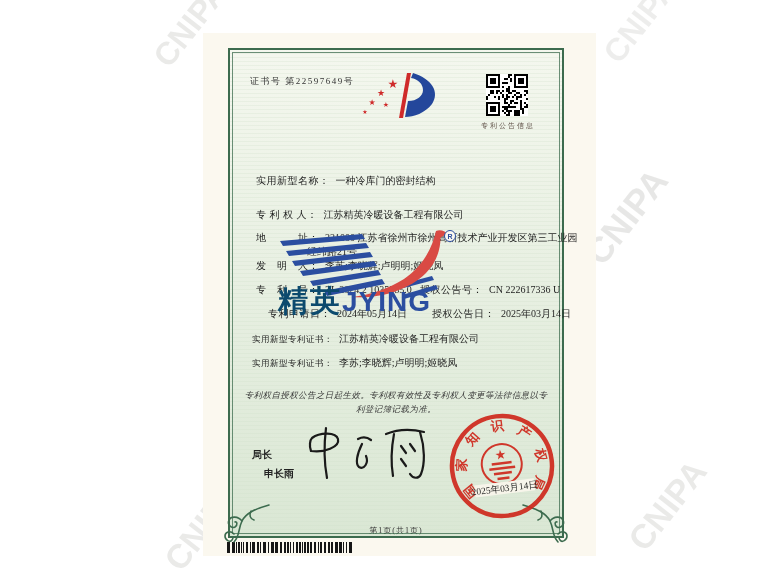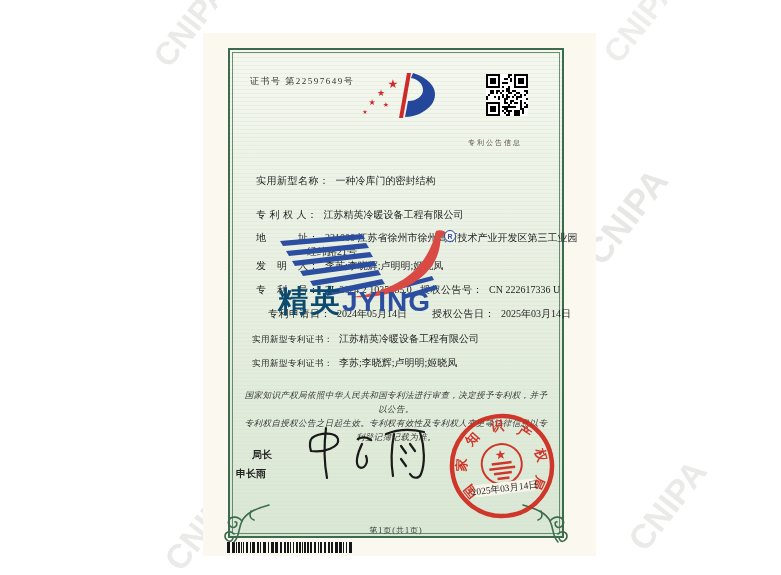--- a/index.html
+++ b/index.html
@@ -17,36 +17,36 @@
   .corner-bl{left:-7px;bottom:-9px;}
   .corner-br{right:-7px;bottom:-9px;transform:scaleX(-1);}
   
   .cert-no{position:absolute;left:20px;top:25px;font-size:9px;letter-spacing:1.5px;color:#333;}
   .cnipa-logo{position:absolute;left:123px;top:20px;}
   .qr{position:absolute;left:256px;top:24px;width:42px;height:42px;background:#fff;}
   .qr b{position:absolute;background:#000;}
   .finder{position:absolute;width:10px;height:10px;border:2px solid #000;background:#fff;}
   .finder::after{content:"";position:absolute;left:2px;top:2px;width:6px;height:6px;background:#000;}
   .f-tl{left:0;top:0}.f-tr{right:0;top:0}.f-bl{left:0;bottom:0}
-  .qr-label{position:absolute;left:238px;top:88px;width:80px;text-align:left;
+  .qr-label{position:absolute;left:238px;top:71px;width:80px;text-align:center;
             font-size:7px;letter-spacing:2px;color:#5c4f45;}
   .title{position:absolute;left:0;right:0;top:79px;text-align:center;
          font-size:22px;font-weight:700;letter-spacing:6px;color:#101010;}
   
   .row{position:absolute;white-space:nowrap;font-size:10px;color:#1f1f1f;z-index:2;}
   .row .lb{letter-spacing:.5px;}
   .row .val{margin-left:6px;}
   .row-sm{font-size:8.5px;}
   .val-abs{position:absolute;white-space:nowrap;font-size:10px;color:#1f1f1f;z-index:2;}
   
   .statement{position:absolute;left:14px;right:14px;top:338px;text-align:center;z-index:1;
              font-style:italic;font-size:8.5px;line-height:14px;color:#3a3a3a;letter-spacing:.4px;}
   
   .dir-title{position:absolute;left:22px;top:398px;font-size:10px;font-weight:700;color:#222;}
-  .dir-name{position:absolute;left:6px;top:417px;font-size:10px;font-weight:700;color:#222;}
+  .dir-name{position:absolute;left:34px;top:417px;font-size:10px;font-weight:700;color:#222;}
   .signature{position:absolute;left:68px;top:372px;z-index:3;}
   
   .seal{position:absolute;left:218px;top:362px;width:108px;height:108px;z-index:6;
         transform:rotate(-7deg);opacity:.93;}
   .ring-ch{font-size:13px;font-weight:700;fill:#cf2a1e;text-anchor:middle;font-family:"Liberation Serif",serif;}
   
   .footer-page{position:absolute;left:0;right:0;top:475px;text-align:center;font-size:8px;color:#333;letter-spacing:1px;}
   .barcode{position:absolute;left:24px;top:509px;width:128px;height:11px;font-size:0;white-space:nowrap;overflow:hidden;}
   .barcode i{display:inline-block;height:100%;background:#161616;}
   
@@ -250,21 +250,20 @@
         <span class="lb">授权公告日：</span><span class="val">2025年03月14日</span>
       </div>
       <div class="row row-sm" style="left:22px;top:282px">
         <span class="lb">实用新型专利证书：</span><span class="val" style="font-size:10px">江苏精英冷暖设备工程有限公司</span>
       </div>
       <div class="row row-sm" style="left:22px;top:306px">
         <span class="lb">实用新型专利证书：</span><span class="val" style="font-size:10px">李苏;李晓辉;卢明明;姬晓凤</span>
       </div>
 
       <div class="statement">
-        <div>国家知识产权局依照中华人民共和国专利法进行审查，决定授予专利权，并予以公告。</div>
         <div>专利权自授权公告之日起生效。专利权有效性及专利权人变更等法律信息以专利登记簿记载为准。</div>
       </div>
 
       <div class="dir-title">局长</div>
       <div class="dir-name">申长雨</div>
       <svg class="signature" width="150" height="62" viewBox="0 0 150 62">
         <g fill="none" stroke="#1a1a1a" stroke-width="2.2" stroke-linecap="round">
           <path d="M28,6 C26,22 26,40 29,56"></path>
           <path d="M14,16 C22,10 38,10 40,17 C42,25 26,31 13,29 C11,24 12,18 14,16 Z"></path>
           <path d="M64,22 C59,32 57,42 61,45 C66,48 71,41 68,34"></path>

